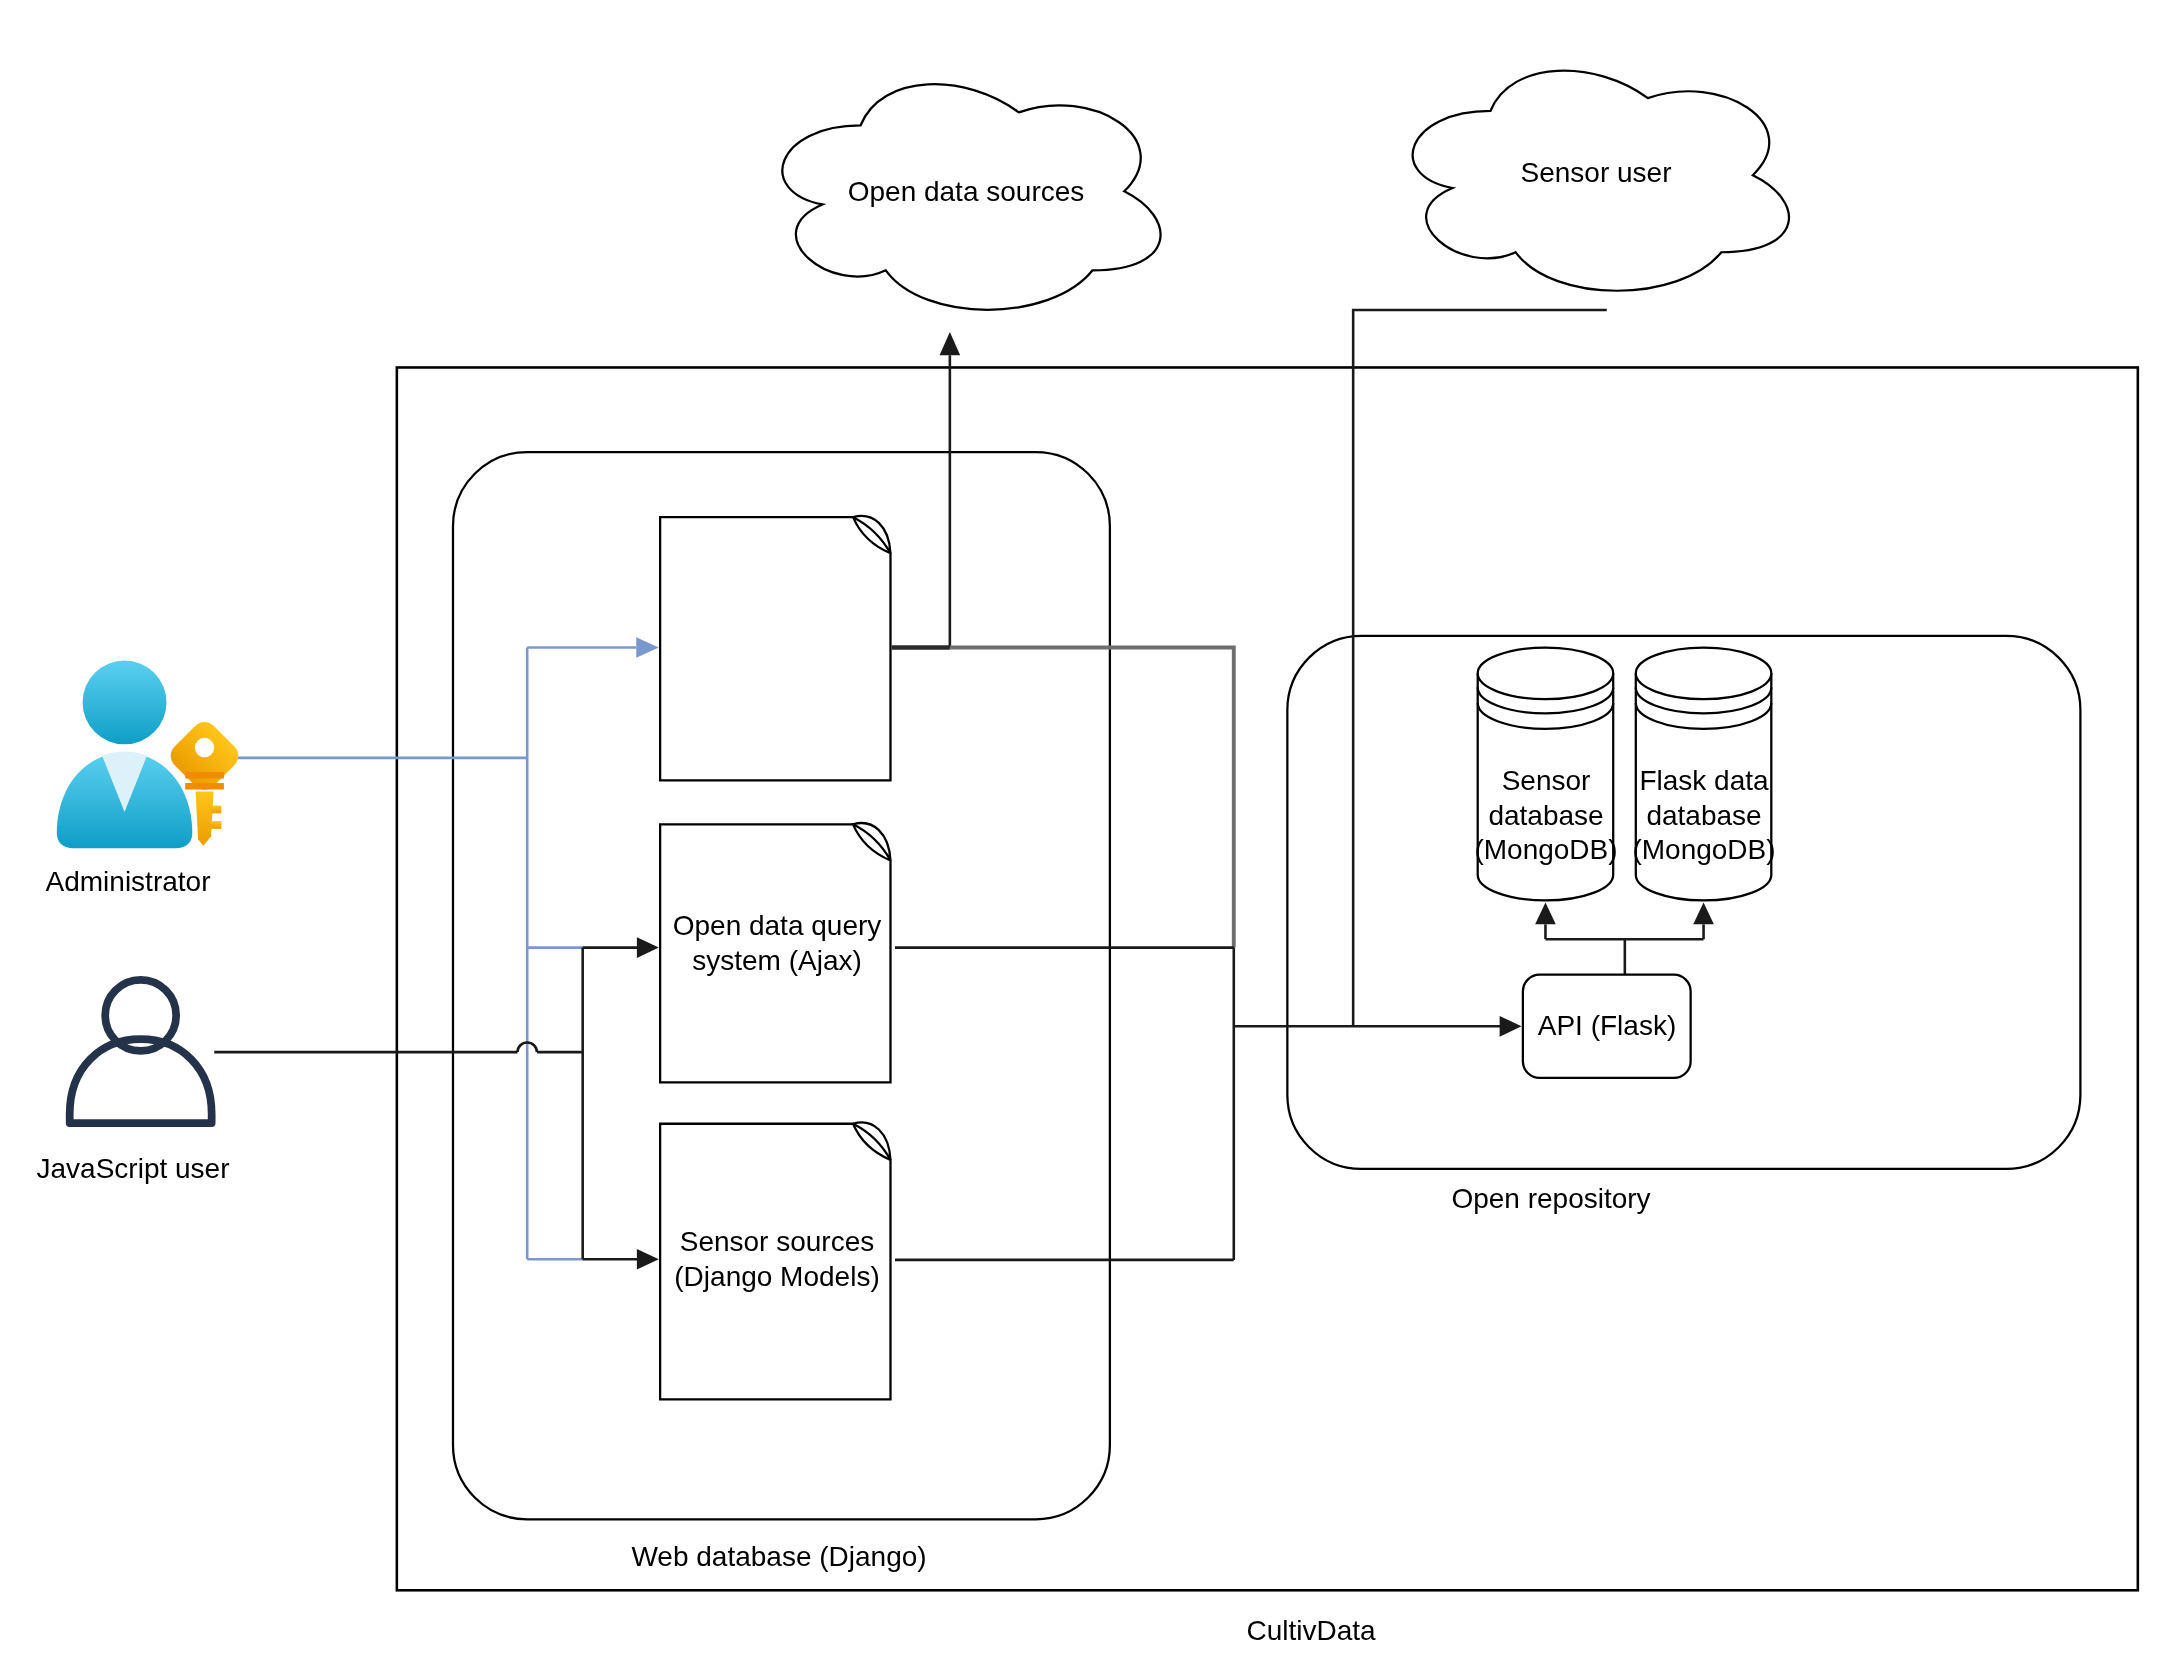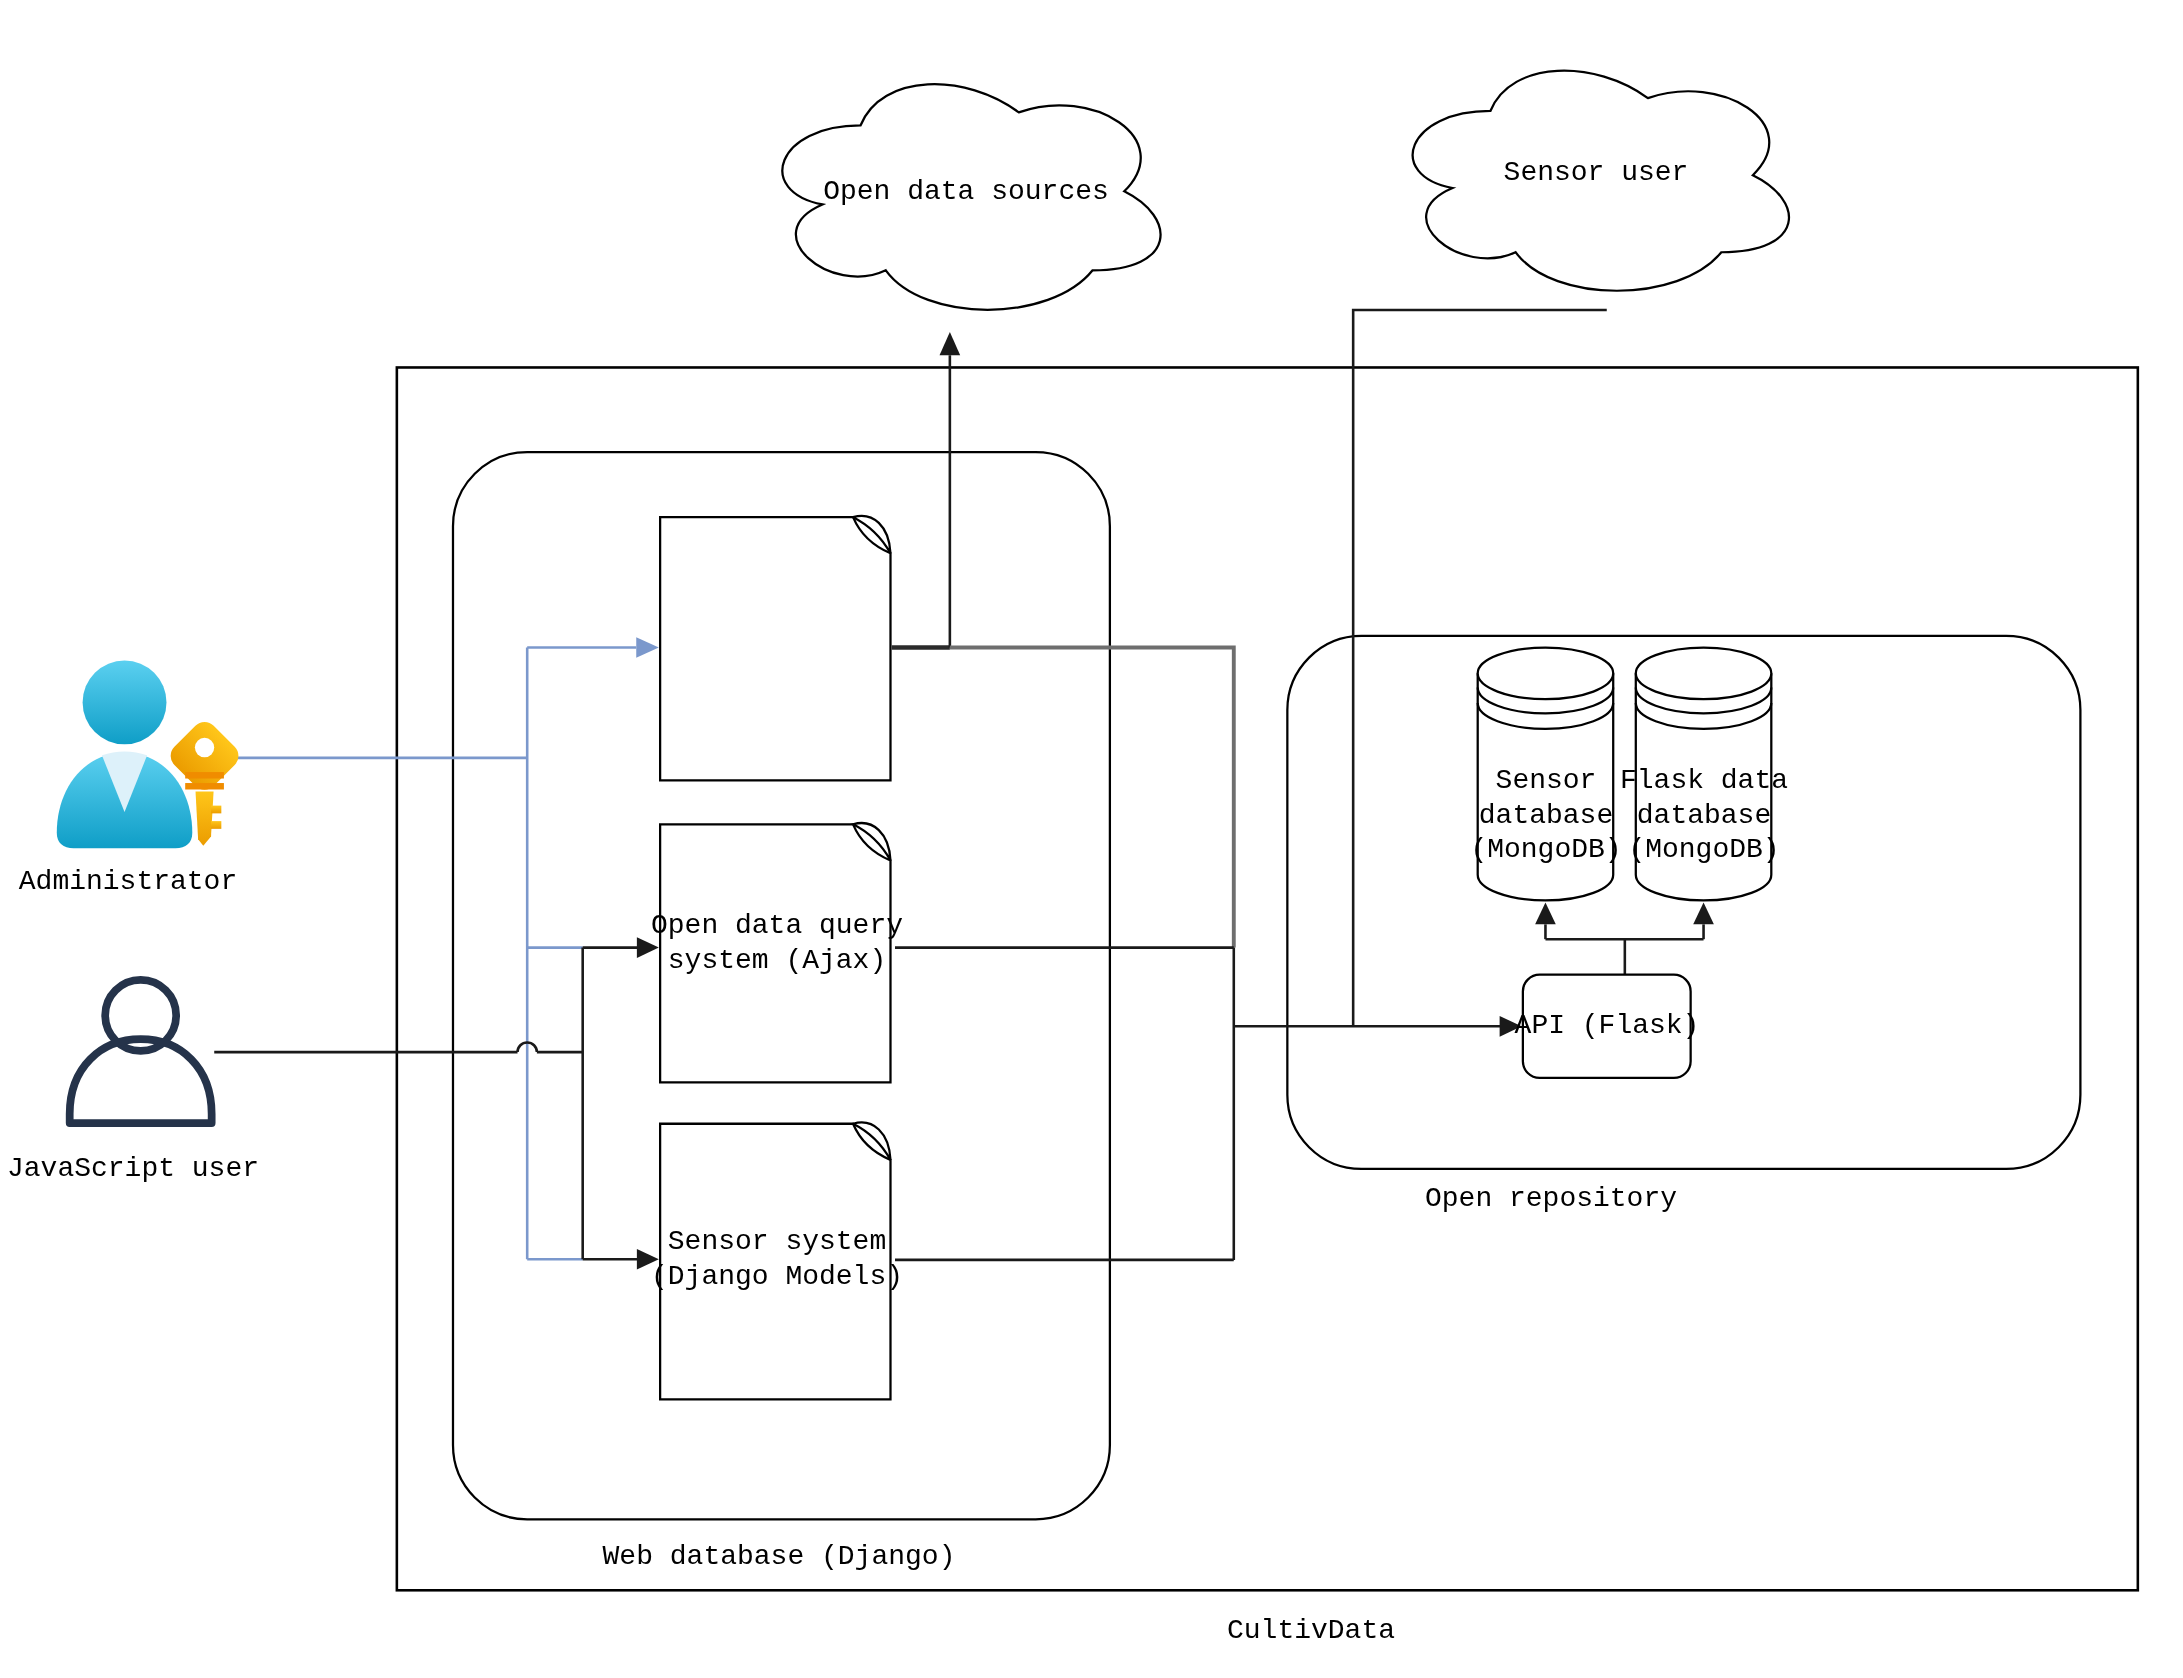--- a/index.html
+++ b/index.html
@@ -1,18 +1,18 @@
 <!DOCTYPE html>
 <html style="font-size:10.3px"><head>
 <meta charset="utf-8">
 <style>
   html,body { margin:0; padding:0; background:#ffffff; }
   .stage {
     position:relative; width:2183px; height:1679px; overflow:hidden;
-    background:#ffffff; font-family:Liberation Mono, monospace;
+    background:#ffffff; font-family:Liberation Sans, sans-serif;
   }
   svg.layer { position:absolute; left:0; top:0; width:2183px; height:1679px; }
   .lbl {
     position:absolute; transform:translate(-50%,-50%);
     white-space:pre-line; text-align:center;
     font-size:28px; line-height:1.24; color:#000;
   }
 </style>
 </head>
 <body>
@@ -135,21 +135,21 @@
     <g stroke="#25334a" stroke-width="12" fill="none">
       <circle cx="218" cy="1573" r="55"></circle>
       <path d="M108 1740 L108 1726 C108 1654 156 1610 218 1610 C280 1610 328 1654 328 1726 L328 1740 Z" stroke-linejoin="round"></path>
     </g>
   </svg>
 
   <div class="lbl" style="left:966px; top:192px">Open data sources</div>
   <div class="lbl" style="left:1596px; top:173px">Sensor user</div>
   <div class="lbl" style="left:777px; top:944px">Open data query
 system (Ajax)</div>
-  <div class="lbl" style="left:777px; top:1260px">Sensor system
+  <div class="lbl" style="left:777px; top:1260px">Sensor sources
 (Django Models)</div>
   <div class="lbl" style="left:1546px; top:816px">Sensor
 database
 (MongoDB)</div>
   <div class="lbl" style="left:1704px; top:816px">Flask data
 database
 (MongoDB)</div>
   <div class="lbl" style="left:1607px; top:1026px">API (Flask)</div>
   <div class="lbl" style="left:1551px; top:1199px">Open repository</div>
   <div class="lbl" style="left:779px; top:1557px">Web database (Django)</div>

